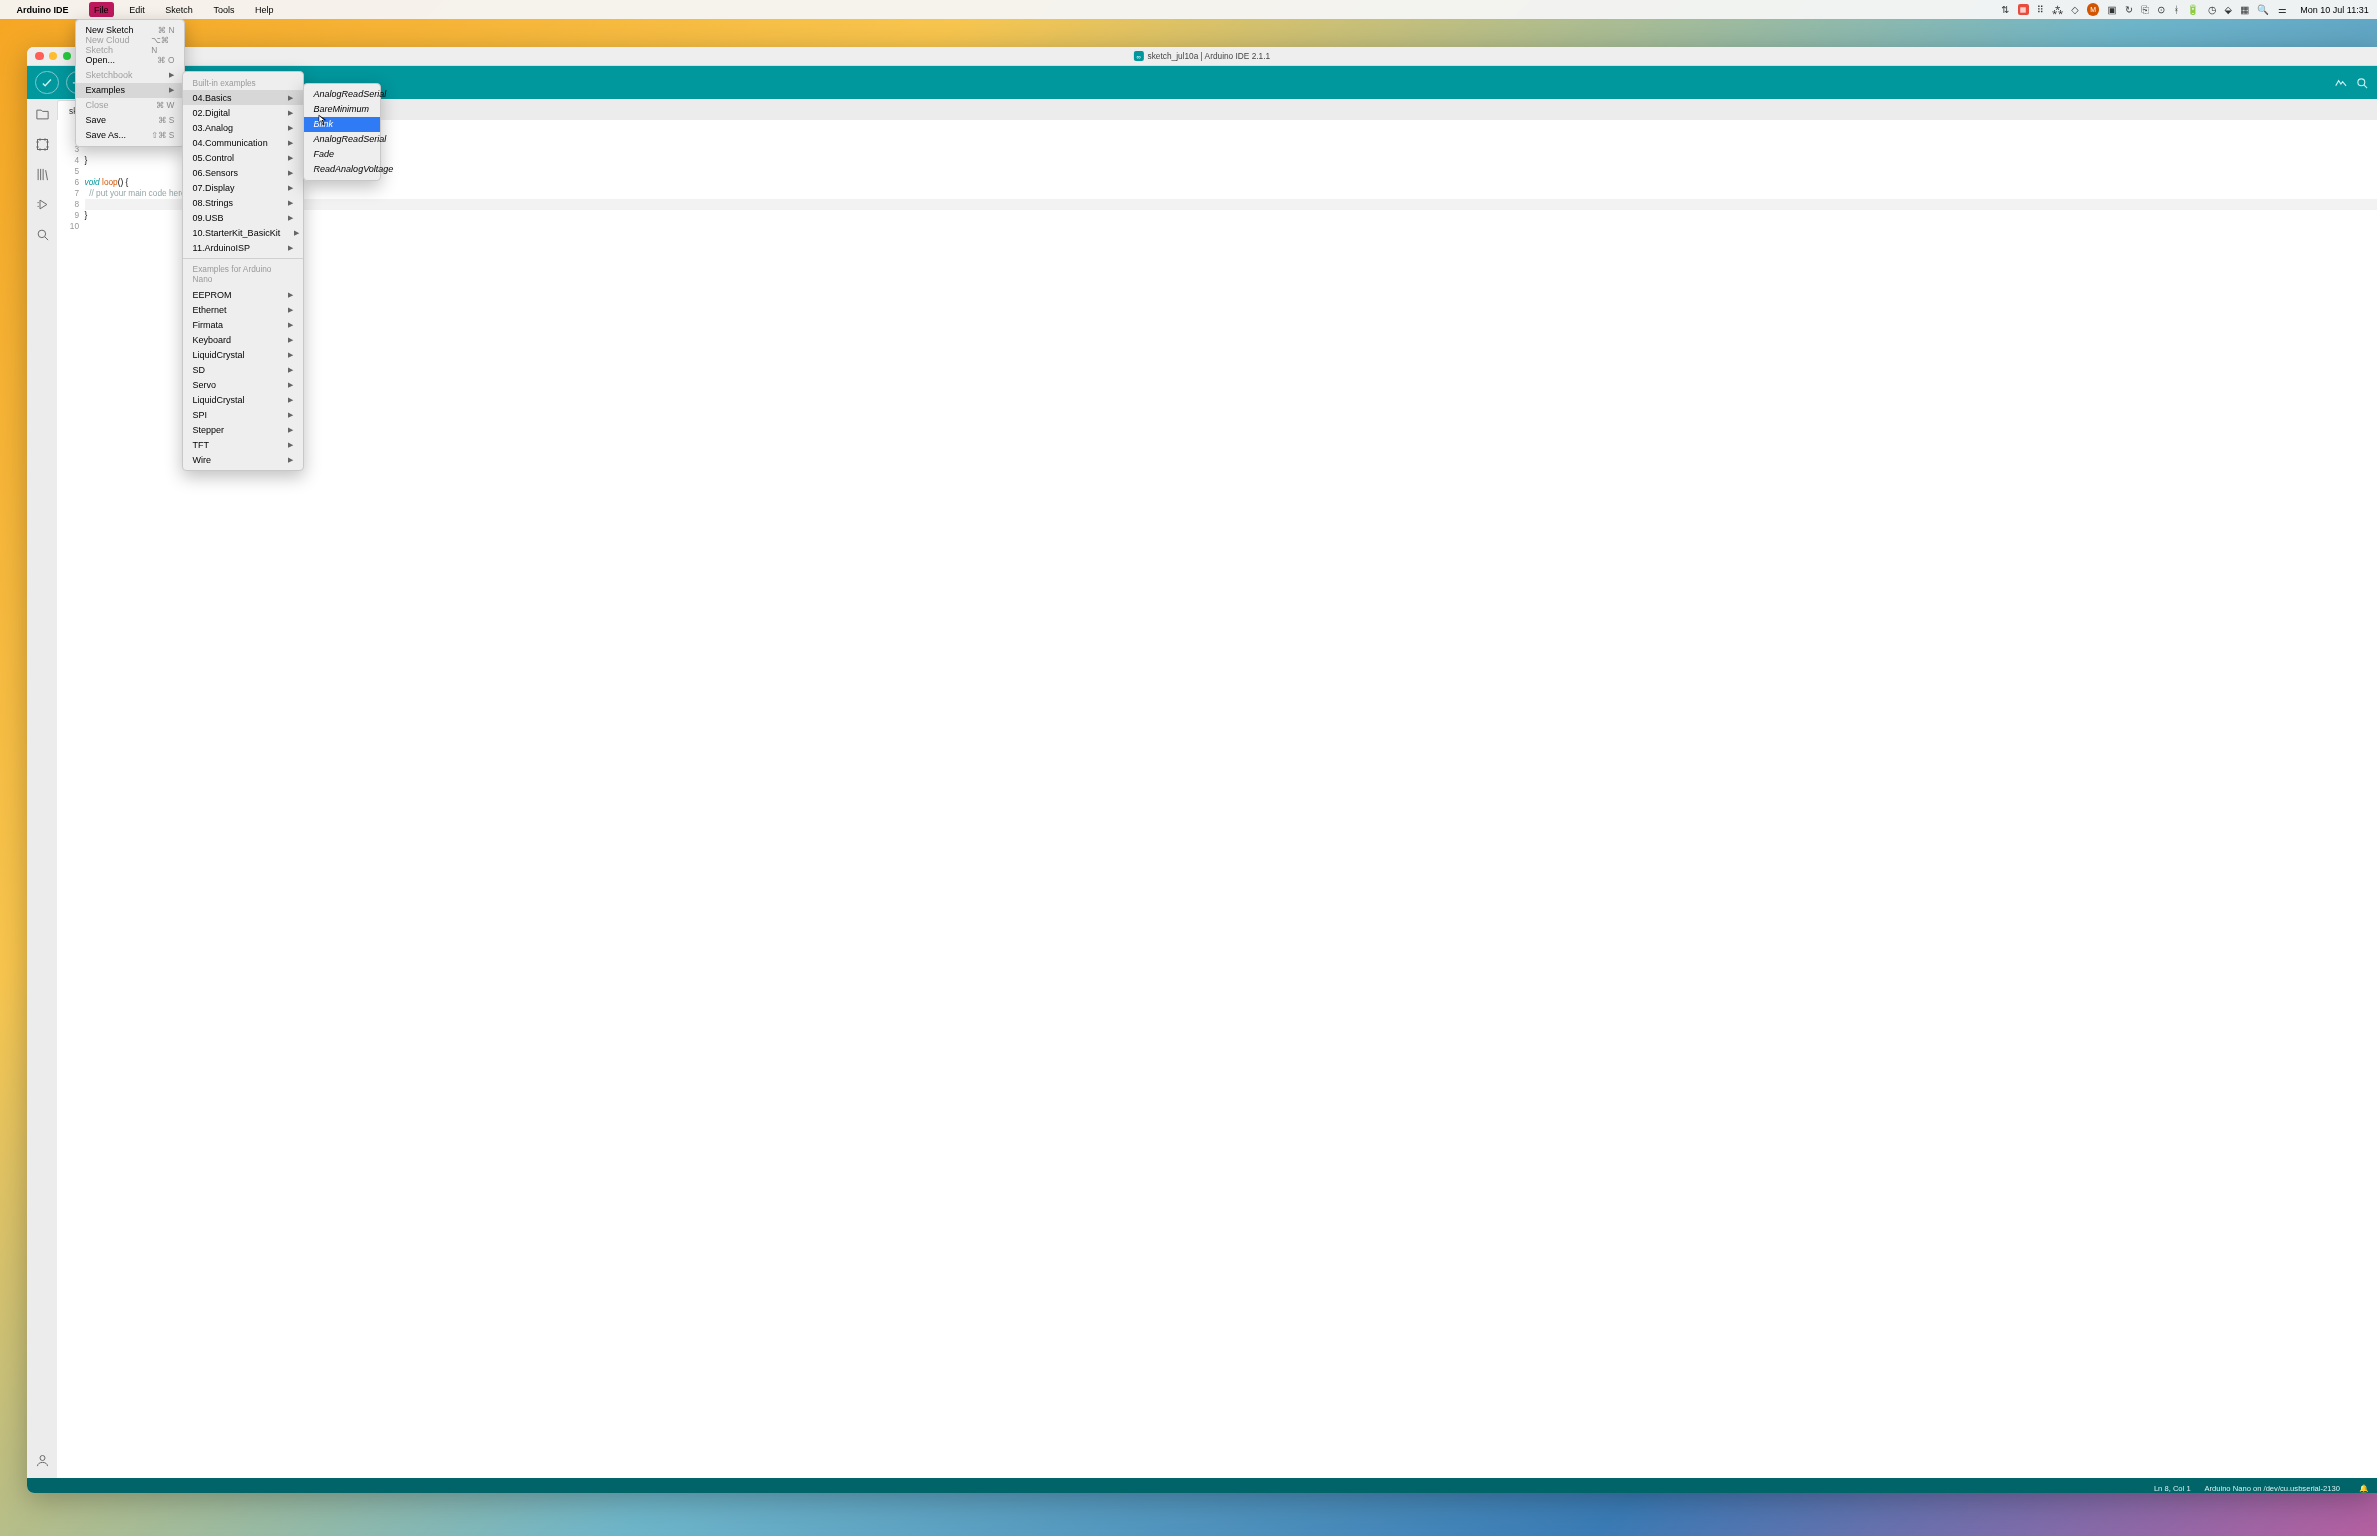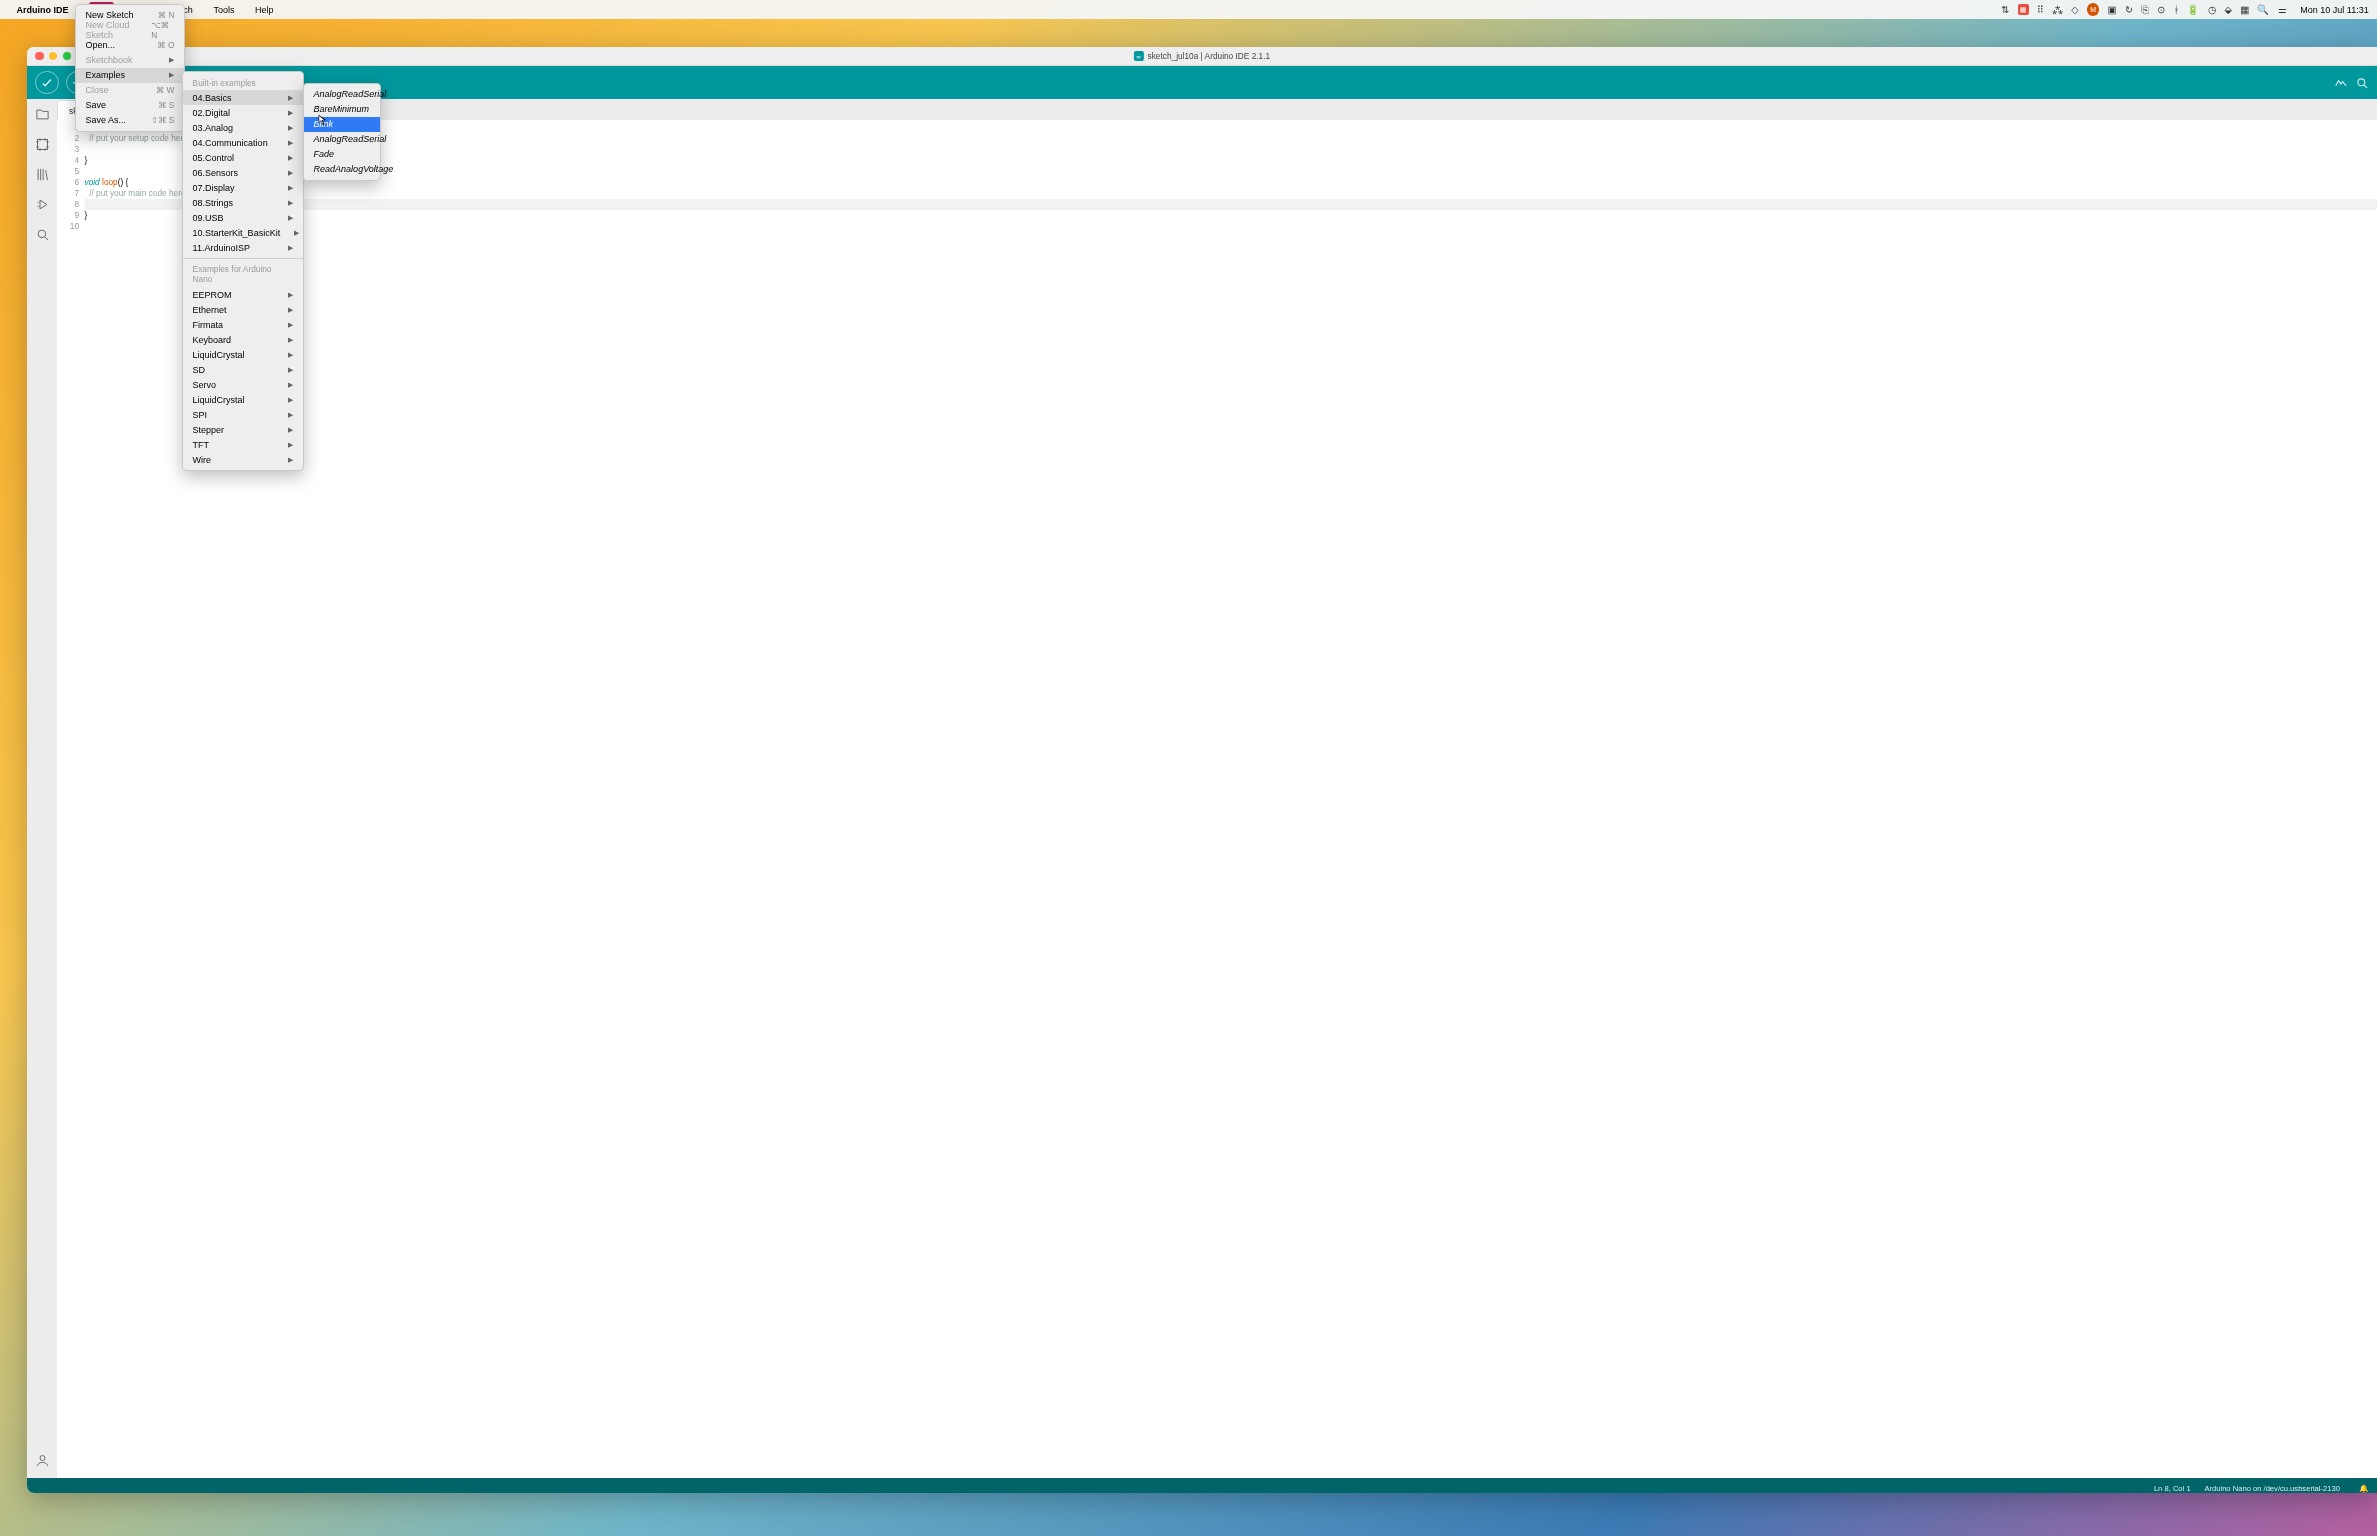--- a/index.html
+++ b/index.html
@@ -58,21 +58,21 @@
 .menu { position: absolute; background: #eeeeee; border: 0.7px solid #c8c8c8; border-radius: 4.1px; box-shadow: 0 5.5px 16.5px rgba(0,0,0,0.25); padding: 2.8px 0; z-index: 100; font-size: 9px; }
 .menu .mi { display: flex; align-items: center; justify-content: space-between; padding: 2.1px 9.6px; height: 15px; cursor: default; }
 .menu .mi.disabled { color: #a0a0a0; }
 .menu .mi.hover { background: #d7d7d7; }
 .menu .mi.sel { background: #2f7bf6; color: #fff; }
 .menu .mi .sc { color: #888; font-size: 8.3px; }
 .menu .mi .chev { color: #666; font-size: 6.9px; margin-left: 13.8px; }
 .menu .header { color: #9a9a9a; padding: 2.8px 9.6px; font-size: 8.3px; }
 .menu .sep { height: 0.7px; background: #d0d0d0; margin: 2.8px 0; }
 
-.file-menu { left: 75px; top: 4px; width: 110px; }
+.file-menu { left: 75px; top: 19px; width: 110px; }
 .examples-menu { left: 182px; top: 71px; width: 122px; }
 .basics-menu { left: 303px; top: 83px; width: 78px; font-style: italic; }
 
 .cursor { position: absolute; left: 318px; top: 114px; width: 9.6px; height: 12.4px; color: #000; z-index: 200; pointer-events: none; }
 </style>
 </head>
 <body>
 
 <div class="menubar">
   <span class="apple"></span>

